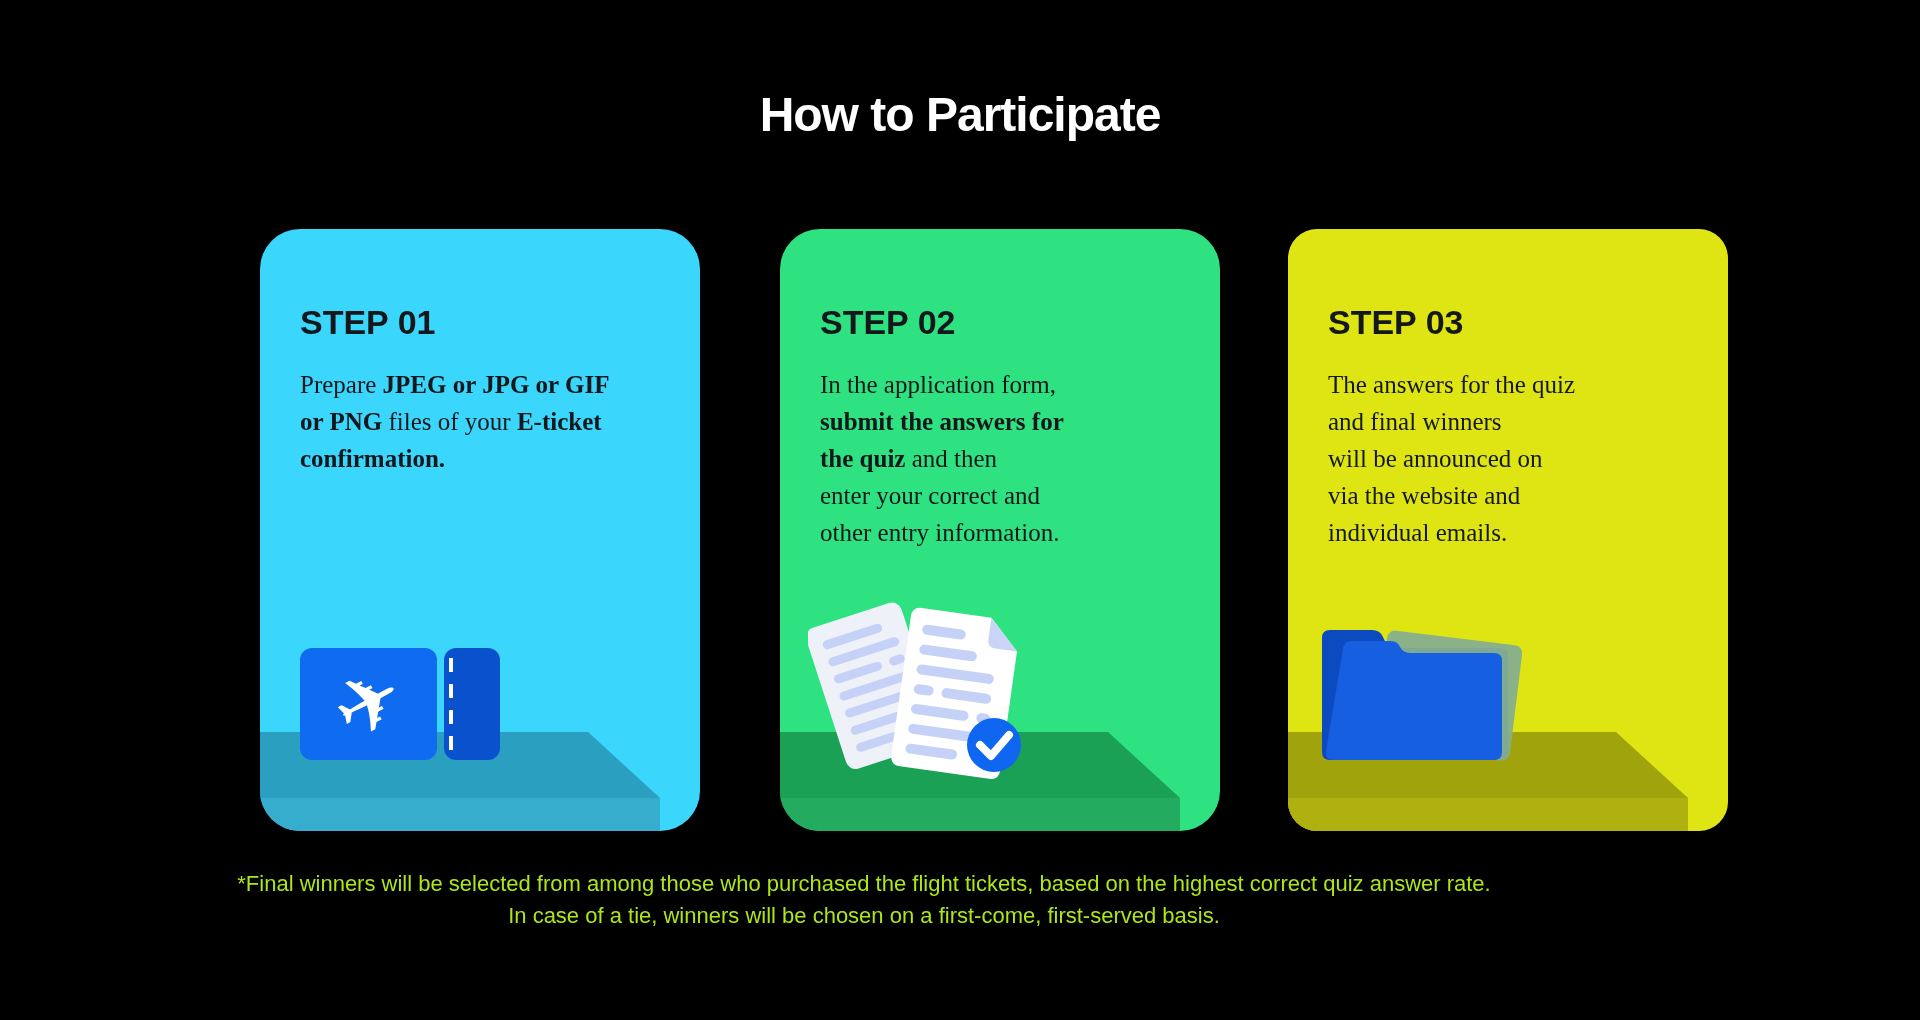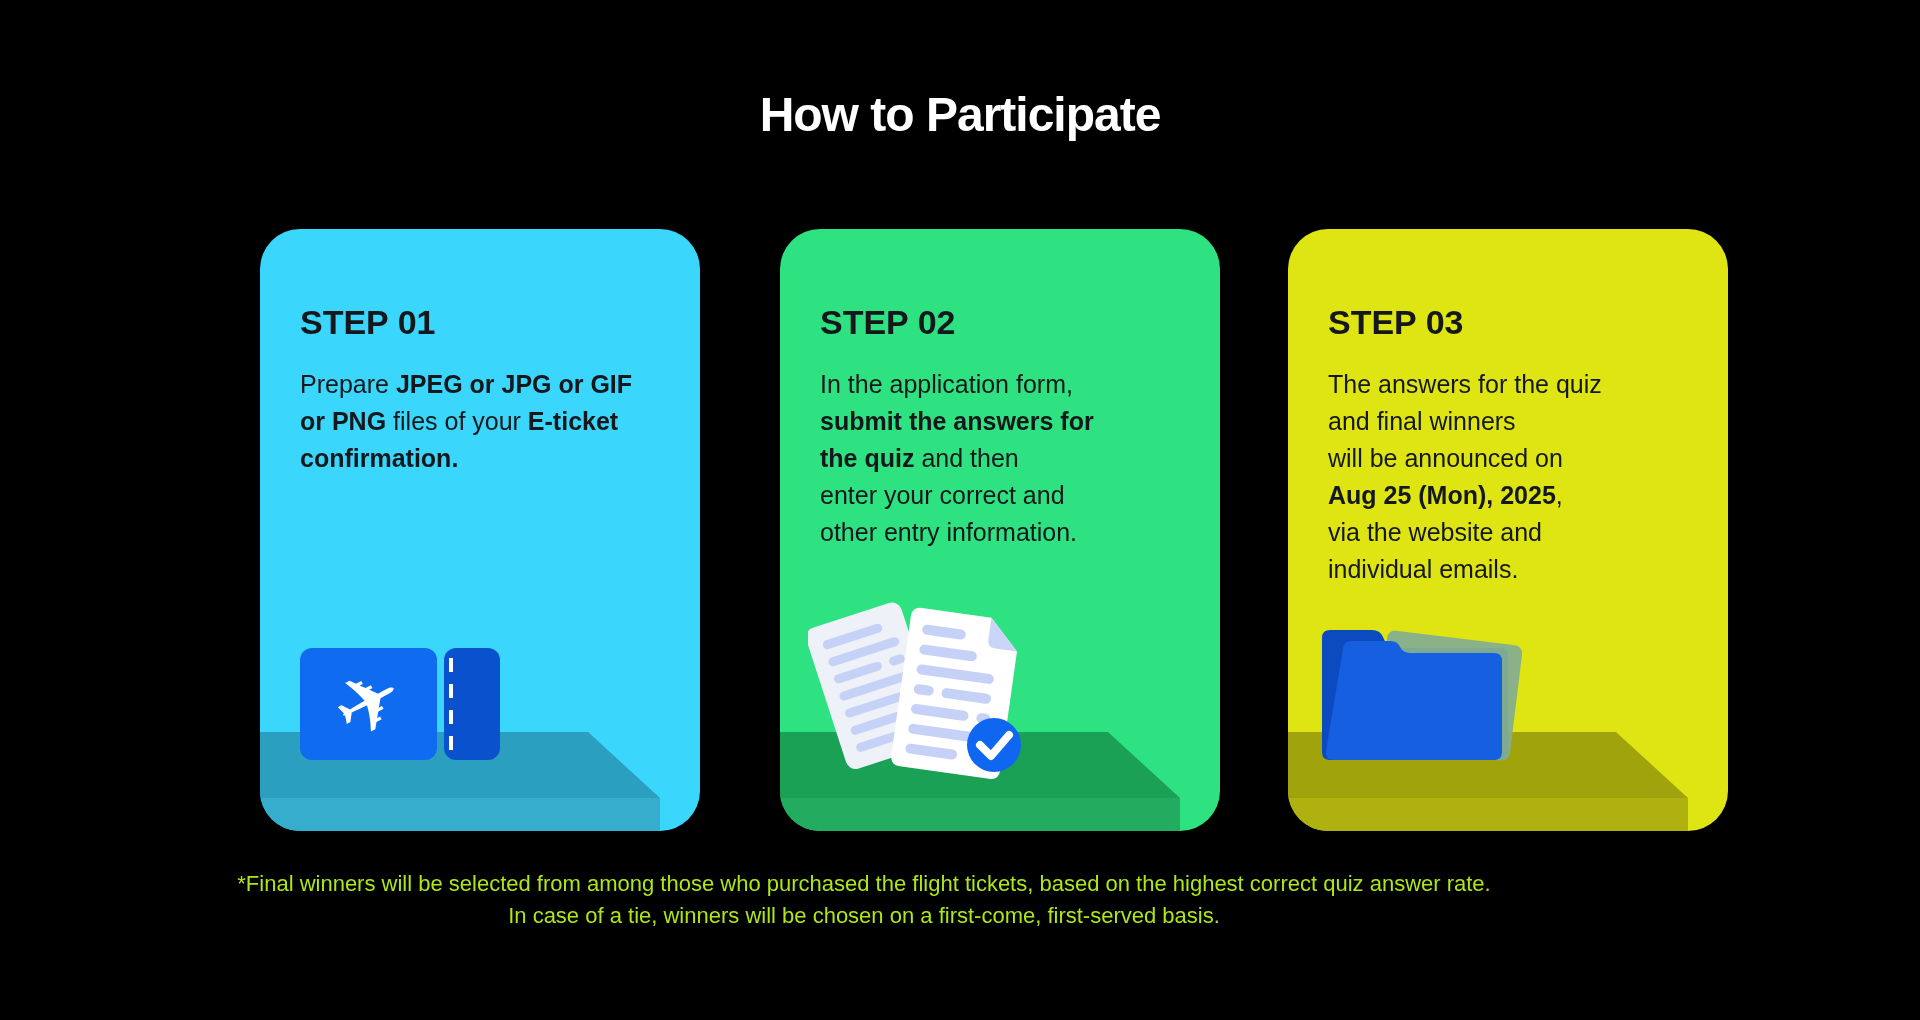--- a/index.html
+++ b/index.html
@@ -19,21 +19,21 @@
   .card{
     position:relative;width:440px;height:602px;border-radius:40px;
     overflow:hidden;color:#14181c;flex:0 0 auto;
   }
   .step-label{
     margin:74px 40px 0 40px;font-size:34px;font-weight:700;line-height:38px;
   }
   .step-body{
     margin:25px 30px 0 40px;font-size:25px;line-height:37px;font-weight:400;
   }
-  .step-body .line{white-space:nowrap;}
+  .step-body .line{white-space:nowrap;font-family:Liberation Serif, serif;}
   .step-body .b{font-weight:700;}
   
   .shelf-surface{
     position:absolute;left:0;top:503px;width:400px;height:66px;
     clip-path:polygon(0 0, 328px 0, 400px 66px, 0 66px);
   }
   .shelf-strip{
     position:absolute;left:0;top:569px;width:400px;height:33px;
   }
   
@@ -116,29 +116,28 @@
         <rect x="106" y="134" width="78" height="10" rx="5" fill="#c5d1f6"></rect>
         <rect x="106" y="154" width="52" height="10" rx="5" fill="#c5d1f6"></rect>
       </g>
       <g>
         <circle cx="186" cy="150" r="27" fill="#0f66f0"></circle>
         <polyline points="172,150 183,161 201,140" fill="none" stroke="#ffffff" stroke-width="8" stroke-linecap="round" stroke-linejoin="round"></polyline>
       </g>
     </svg>
   </section>
 
-  <section class="card" style="background-color: rgb(223, 229, 18);">
+  <section class="card" style="background-color: rgb(223, 229, 18); border-radius: 29px;">
     <div class="shelf-surface" style="background-color: rgb(160, 163, 12);"></div>
     <div class="shelf-strip" style="background-color: rgb(175, 177, 16);"></div>
     <h2 class="step-label">STEP 03</h2>
     <div class="step-body">
         <div class="line"><span>The answers for the quiz</span></div>
         <div class="line"><span>and final winners</span></div>
         <div class="line"><span>will be announced on</span></div>
-        <div class="line"><span class="b">Aug 25 (Mon), 2025</span><span>,</span></div>
         <div class="line"><span>via the website and</span></div>
         <div class="line"><span>individual emails.</span></div>
       </div>
     <svg class="folder-svg" width="200" height="134" viewBox="0 0 200 134">
       <path d="M8,2 h42 q8,0 11,7 l5,11 h112 q8,0 8,8 v96 q0,8 -8,8 h-170 q-8,0 -8,-8 v-114 q0,-8 8,-8 z" fill="#0c4ac0"></path>
       <rect transform="rotate(7 130 72)" x="58" y="10" width="136" height="116" rx="8" fill="#85ae8f" opacity="0.95"></rect>
       <path d="M30,13 h38 q8,0 10,6 q3,6 11,6 h83 q8,0 8,8 v91 q0,8 -8,8 h-160 q-9,0 -8,-9 l17,-102 q1,-8 9,-8 z" fill="#155fe0"></path>
     </svg>
   </section>
 

